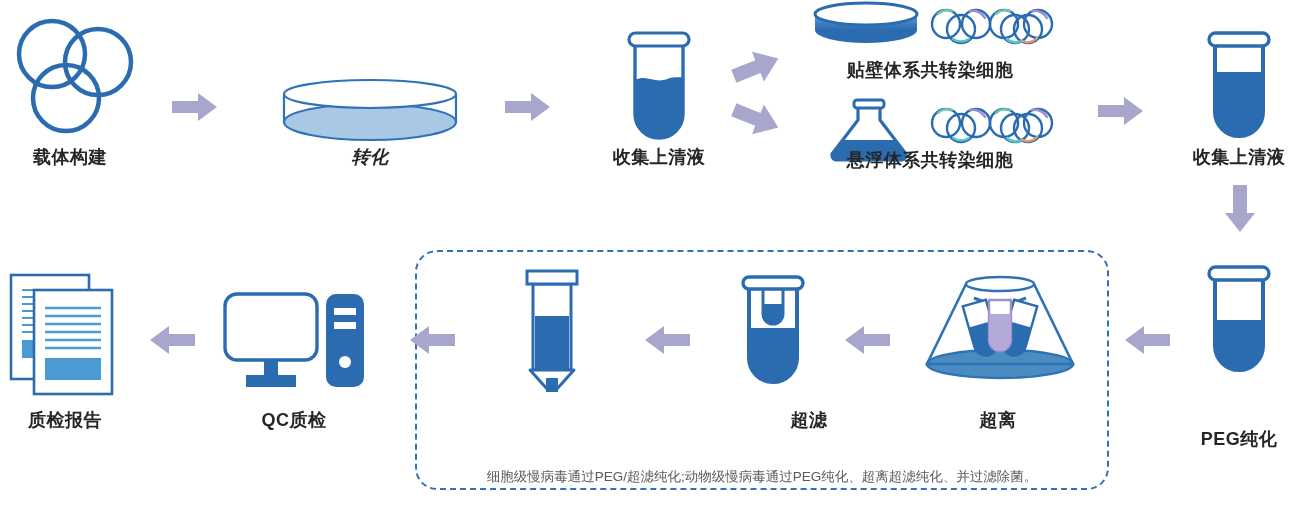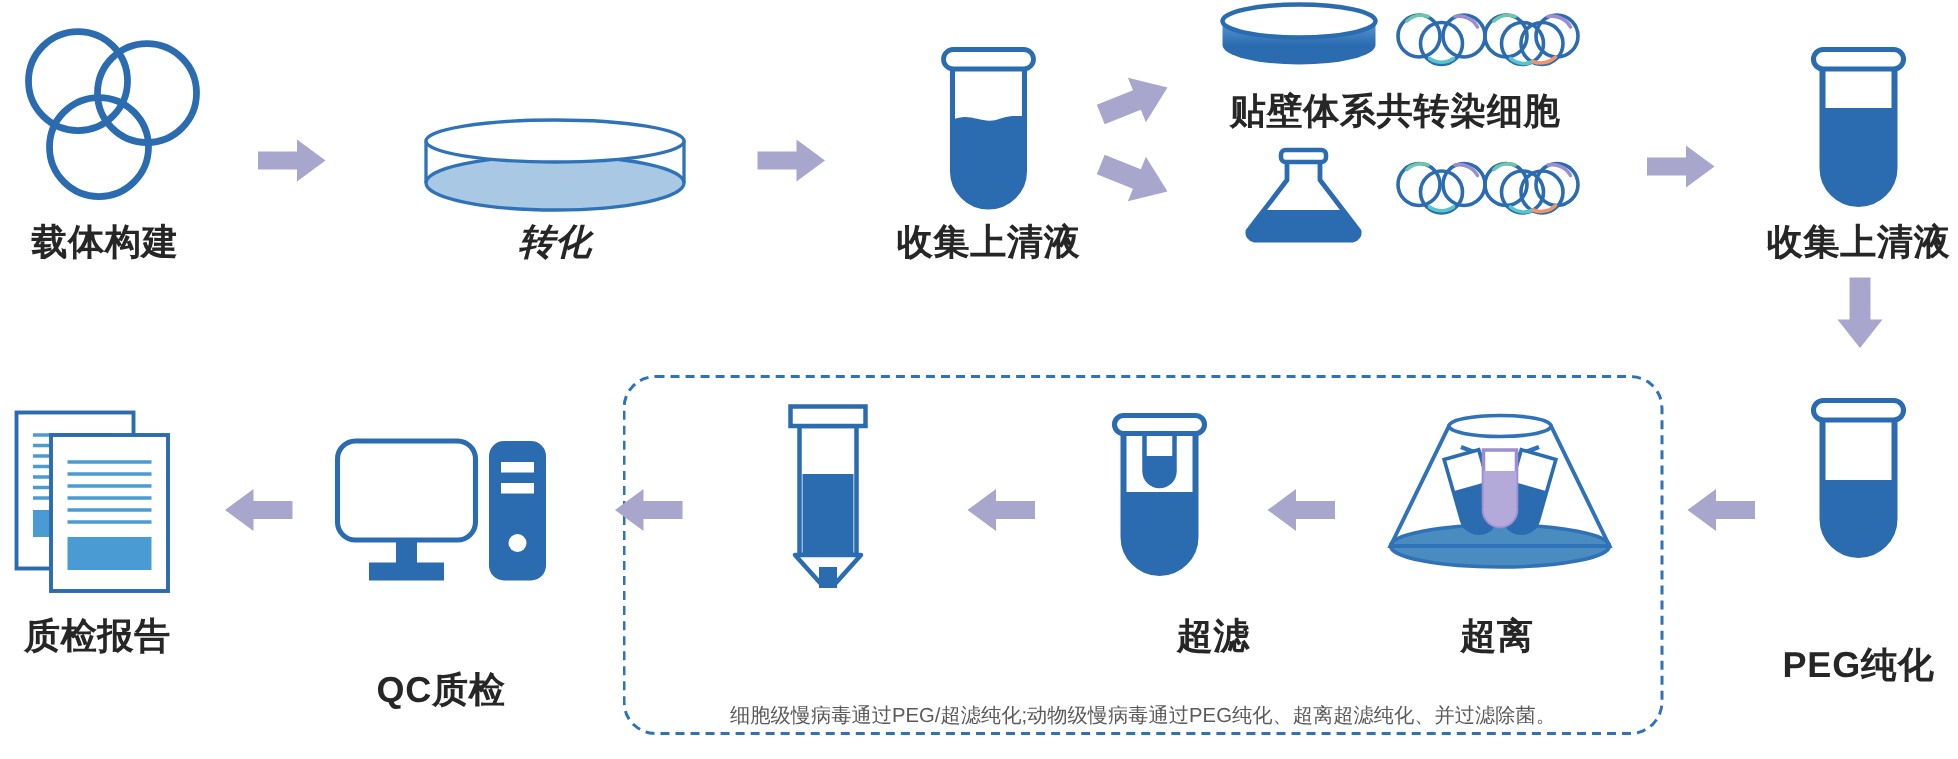--- a/index.html
+++ b/index.html
@@ -12,21 +12,21 @@
     width:1305px;
     height:506px;
     background:#ffffff;
     overflow:hidden;
   }
   .icon-wrap{position:absolute;}
   .label{
     position:absolute;
     text-align:center;
     color:#262626;
-    font-size:24px;
+    font-size:18px;
     font-weight:bold;
     letter-spacing:.5px;
     white-space:nowrap;
     transform:translateX(-50%);
   }
   .arrow{position:absolute;}
   .dashbox{
     position:absolute;
     border:2px dashed #2f72b8;
     border-radius:22px;
@@ -169,20 +169,21 @@
       <circle cx="16" cy="20" r="14" fill="none" stroke="#2b6cb0" stroke-width="2.4"></circle>
       <circle cx="50" cy="20" r="14" fill="none" stroke="#2b6cb0" stroke-width="2.4"></circle>
       <circle cx="27" cy="25" r="14" fill="none" stroke="#2b6cb0" stroke-width="2.4"></circle>
       <circle cx="40" cy="25" r="14" fill="none" stroke="#2b6cb0" stroke-width="2.4"></circle>
       <path d="M8,10 A14,14 0 0 1 22,7" fill="none" stroke="#6fc7a8" stroke-width="2.4" stroke-linecap="round"></path>
       <path d="M44,7 A14,14 0 0 1 59,14" fill="none" stroke="#9b8fd0" stroke-width="2.4" stroke-linecap="round"></path>
       <path d="M19,35 A14,14 0 0 0 34,37" fill="none" stroke="#57c5c9" stroke-width="2.4" stroke-linecap="round"></path>
       <path d="M34,37 A14,14 0 0 0 49,34" fill="none" stroke="#f0946a" stroke-width="2.4" stroke-linecap="round"></path>
     </svg>
   </div>
+  <div class="label" style="left:930px;top:148px;">悬浮体系共转染细胞</div>
 
   <div class="arrow" style="left:1098px;top:96px;">
     <svg width="46" height="30" viewBox="0 0 46 30">
       <path d="M0,9 L26,9 L26,1 L45,15 L26,29 L26,21 L0,21 Z" fill="#a9a6ce"></path>
     </svg>
   </div>
 
   <div class="icon-wrap" style="left:1200px;top:28px;">
     <svg width="78" height="118" viewBox="0 0 78 118">
       <defs>
@@ -306,21 +307,21 @@
     <svg width="144" height="104" viewBox="0 0 144 104">
       <rect x="3" y="4" width="92" height="66" rx="12" fill="#ffffff" stroke="#2b6cb0" stroke-width="3.4"></rect>
       <rect x="42" y="70" width="14" height="16" fill="#2b6cb0"></rect>
       <rect x="24" y="85" width="50" height="12" fill="#2b6cb0"></rect>
       <rect x="104" y="4" width="38" height="93" rx="10" fill="#2b6cb0"></rect>
       <rect x="112" y="18" width="22" height="7" fill="#ffffff"></rect>
       <rect x="112" y="32" width="22" height="7" fill="#ffffff"></rect>
       <circle cx="123" cy="72" r="6" fill="#ffffff"></circle>
     </svg>
   </div>
-  <div class="label" style="left:294px;top:408px;margin-top:36px;">QC质检</div>
+  <div class="label" style="left:294px;top:408px;">QC质检</div>
 
   <div class="arrow" style="left:150px;top:325px;">
     <svg width="46" height="30" viewBox="0 0 46 30">
       <path d="M45,9 L19,9 L19,1 L0,15 L19,29 L19,21 L45,21 Z" fill="#a9a6ce"></path>
     </svg>
   </div>
 
   <div class="icon-wrap" style="left:8px;top:272px;">
     <svg width="120" height="122" viewBox="0 0 120 122">
 

